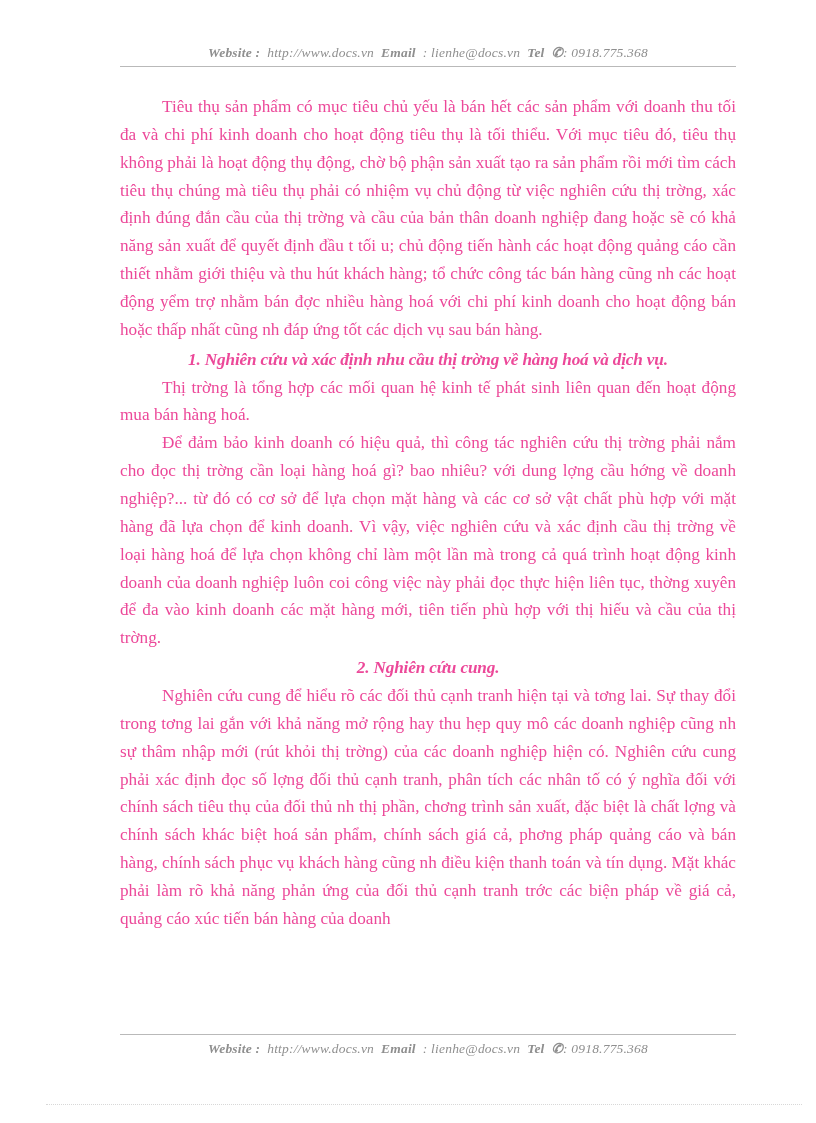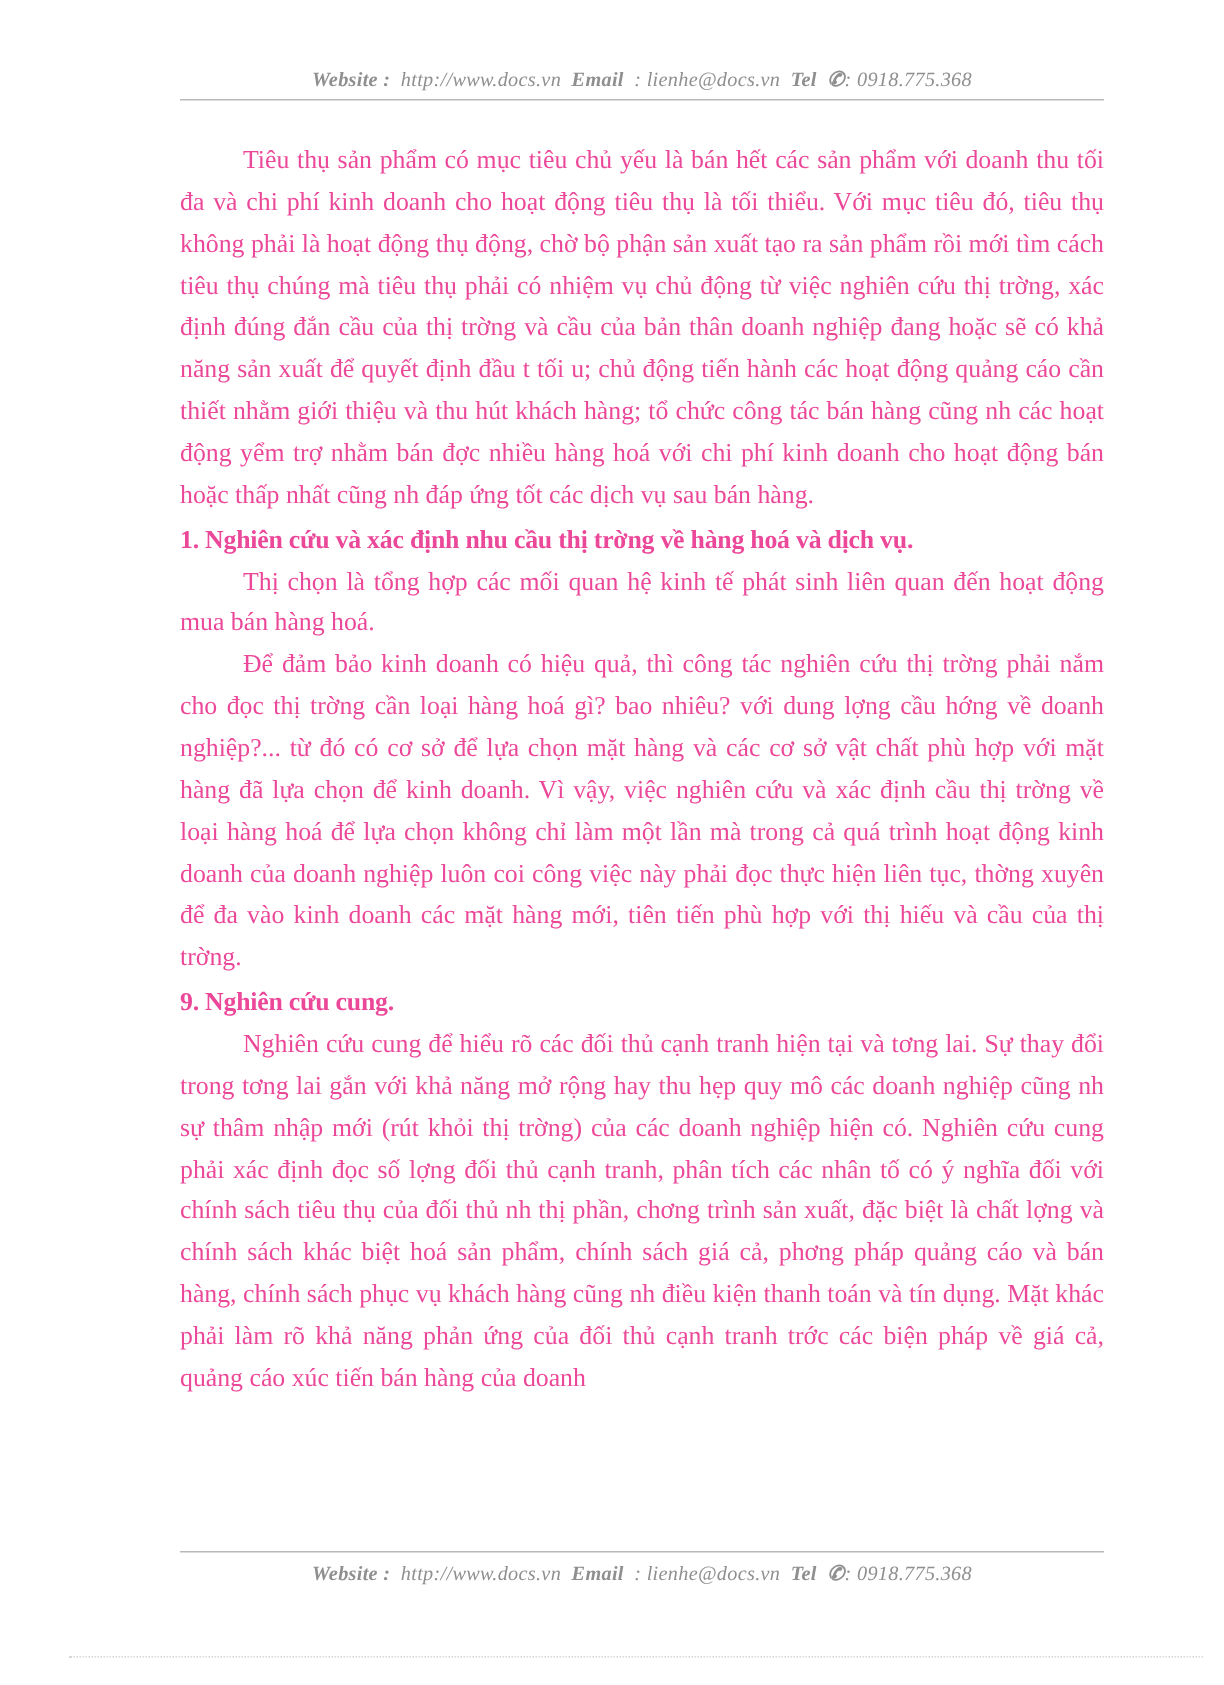--- a/index.html
+++ b/index.html
@@ -70,23 +70,24 @@
     color: #ec4899;
   }
   .para {
     margin: 0 0 0 0;
     text-indent: 42px;
     text-align: justify;
   }
   .heading {
     margin: 2px 0 0 0;
     font-weight: bold;
-    text-align: left;
+    text-align: center;
     text-indent: 0;
     letter-spacing: -0.1px;
+    font-style: italic;
   }
   .tight {
     letter-spacing: -0.15px;
   }
   
   .bottom-rule {
     position: absolute;
     left: 30px;
     right: 30px;
     bottom: 18px;
@@ -101,23 +102,23 @@
   <div class="header-wrap">
     <div class="banner">
       <span class="b-bold">Website :</span><span class="sep"></span><span class="b-norm">http://www.docs.vn</span><span class="sep"></span><span class="b-bold">Email</span><span class="sep"></span><span class="b-norm">: lienhe@docs.vn</span><span class="sep"></span><span class="b-bold">Tel</span><span class="sep"></span><span class="b-bold">✆</span><span class="b-norm">: 0918.775.368</span>
     </div>
     <hr class="banner-rule">
   </div>
 
   <div class="doc-body">
     <p class="para">Tiêu thụ sản phẩm có mục tiêu chủ yếu   là bán hết các sản phẩm với doanh thu tối đa và chi phí kinh doanh cho hoạt động tiêu thụ là tối thiểu. Với mục tiêu đó, tiêu thụ không phải là hoạt động thụ động, chờ bộ phận sản xuất tạo ra sản phẩm rồi mới tìm cách tiêu thụ chúng mà tiêu thụ phải có nhiệm vụ chủ động từ việc nghiên cứu thị trờng,   xác định đúng đắn cầu của thị trờng   và cầu của bản thân doanh nghiệp đang hoặc sẽ có khả năng sản xuất để quyết định đầu t   tối u;   chủ động tiến hành các hoạt động quảng cáo cần thiết nhằm giới thiệu và thu hút khách hàng; tổ chức công tác bán hàng cũng nh   các hoạt động yểm trợ nhằm bán đợc   nhiều hàng hoá với chi phí kinh doanh cho hoạt động bán hoặc thấp nhất cũng nh   đáp ứng tốt các dịch vụ sau bán hàng.</p>
     <p class="para heading tight">1. Nghiên cứu và xác định nhu cầu thị trờng   về hàng hoá và dịch vụ.</p>
-    <p class="para">Thị chọn   là tổng hợp các mối quan hệ kinh tế phát sinh liên quan đến hoạt động mua bán hàng hoá.</p>
+    <p class="para">Thị trờng   là tổng hợp các mối quan hệ kinh tế phát sinh liên quan đến hoạt động mua bán hàng hoá.</p>
     <p class="para">Để đảm bảo kinh doanh có hiệu quả, thì công tác nghiên cứu thị trờng   phải nắm cho đọc   thị trờng   cần loại hàng hoá gì? bao nhiêu? với dung lợng   cầu hớng   về doanh nghiệp?... từ đó có cơ sở để lựa chọn mặt hàng và các cơ sở vật chất phù hợp với mặt hàng đã lựa chọn để kinh doanh. Vì vậy, việc nghiên cứu và xác định cầu thị trờng   về loại hàng hoá để lựa chọn không chỉ làm một lần mà trong cả quá trình hoạt động kinh doanh của doanh nghiệp luôn coi công việc này phải đọc   thực hiện liên tục, thờng xuyên để đa   vào kinh doanh các mặt hàng mới, tiên tiến phù hợp với thị hiếu và cầu của thị trờng.</p>
-    <p class="para heading tight">9. Nghiên cứu cung.</p>
+    <p class="para heading tight">2. Nghiên cứu cung.</p>
     <p class="para">Nghiên cứu cung để hiểu rõ các đối thủ cạnh tranh hiện tại và tơng lai. Sự thay đổi trong tơng   lai gắn với khả năng mở rộng hay thu hẹp quy mô các doanh nghiệp cũng nh   sự thâm nhập mới (rút khỏi thị trờng)   của các doanh nghiệp hiện có. Nghiên cứu cung phải xác định đọc   số lợng   đối thủ cạnh tranh, phân tích các nhân tố có ý nghĩa đối với chính sách tiêu thụ của đối thủ nh   thị phần, chơng   trình sản xuất, đặc biệt là chất lợng   và chính sách khác biệt hoá sản phẩm, chính sách giá cả, phơng   pháp quảng cáo và bán hàng, chính sách phục vụ khách hàng cũng nh   điều kiện thanh toán và tín dụng. Mặt khác phải làm rõ khả năng phản ứng của đối thủ cạnh tranh trớc   các biện pháp về giá cả, quảng cáo xúc tiến bán hàng của doanh</p>
   </div>
 
   <div class="footer-wrap">
     <hr class="banner-rule">
     <div class="banner">
       <span class="b-bold">Website :</span><span class="sep"></span><span class="b-norm">http://www.docs.vn</span><span class="sep"></span><span class="b-bold">Email</span><span class="sep"></span><span class="b-norm">: lienhe@docs.vn</span><span class="sep"></span><span class="b-bold">Tel</span><span class="sep"></span><span class="b-bold">✆</span><span class="b-norm">: 0918.775.368</span>
     </div>
   </div>
 

